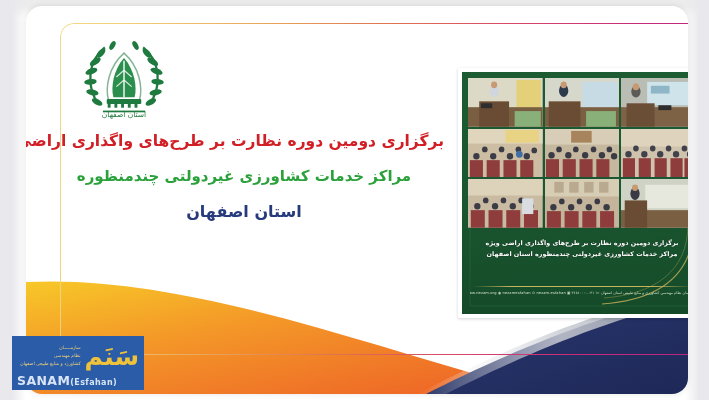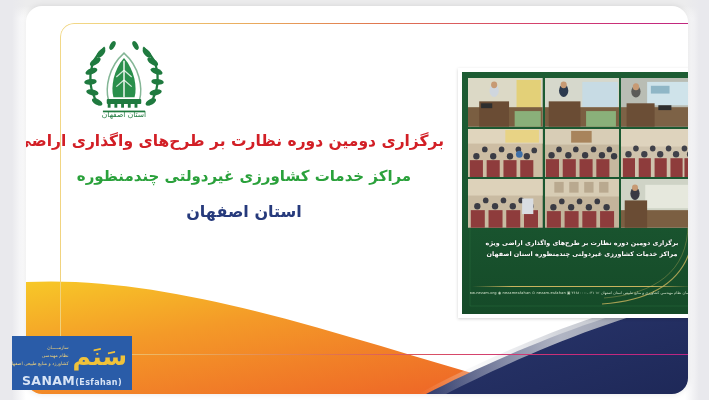--- a/index.html
+++ b/index.html
@@ -219,21 +219,21 @@
     position: absolute;
     inset: 0;
     pointer-events: none;
   }
 
   
   .sanam {
     position: absolute;
     left: 12px;
     top: 336px;
-    width: 120px;
+    width: 132px;
     height: 54px;
     background: #2a5ca8;
     z-index: 8;
     box-sizing: border-box;
     padding: 3px 5px;
     overflow: hidden;
   }
   .sanam-row {
     display: flex;
     align-items: center;
@@ -255,21 +255,21 @@
     line-height: 1.7;
     text-align: right;
     white-space: nowrap;
   }
   .sanam-en {
     color: #d8e4f5;
     font-size: 12.5px;
     font-weight: 700;
     letter-spacing: 0.4px;
     direction: ltr;
-    text-align: center;
+    text-align: left;
     line-height: 1;
     margin-top: 2px;
   }
   .sanam-en .sfx {
     font-size: 8px;
     font-weight: 700;
   }
 </style>
 </head>
 <body>

